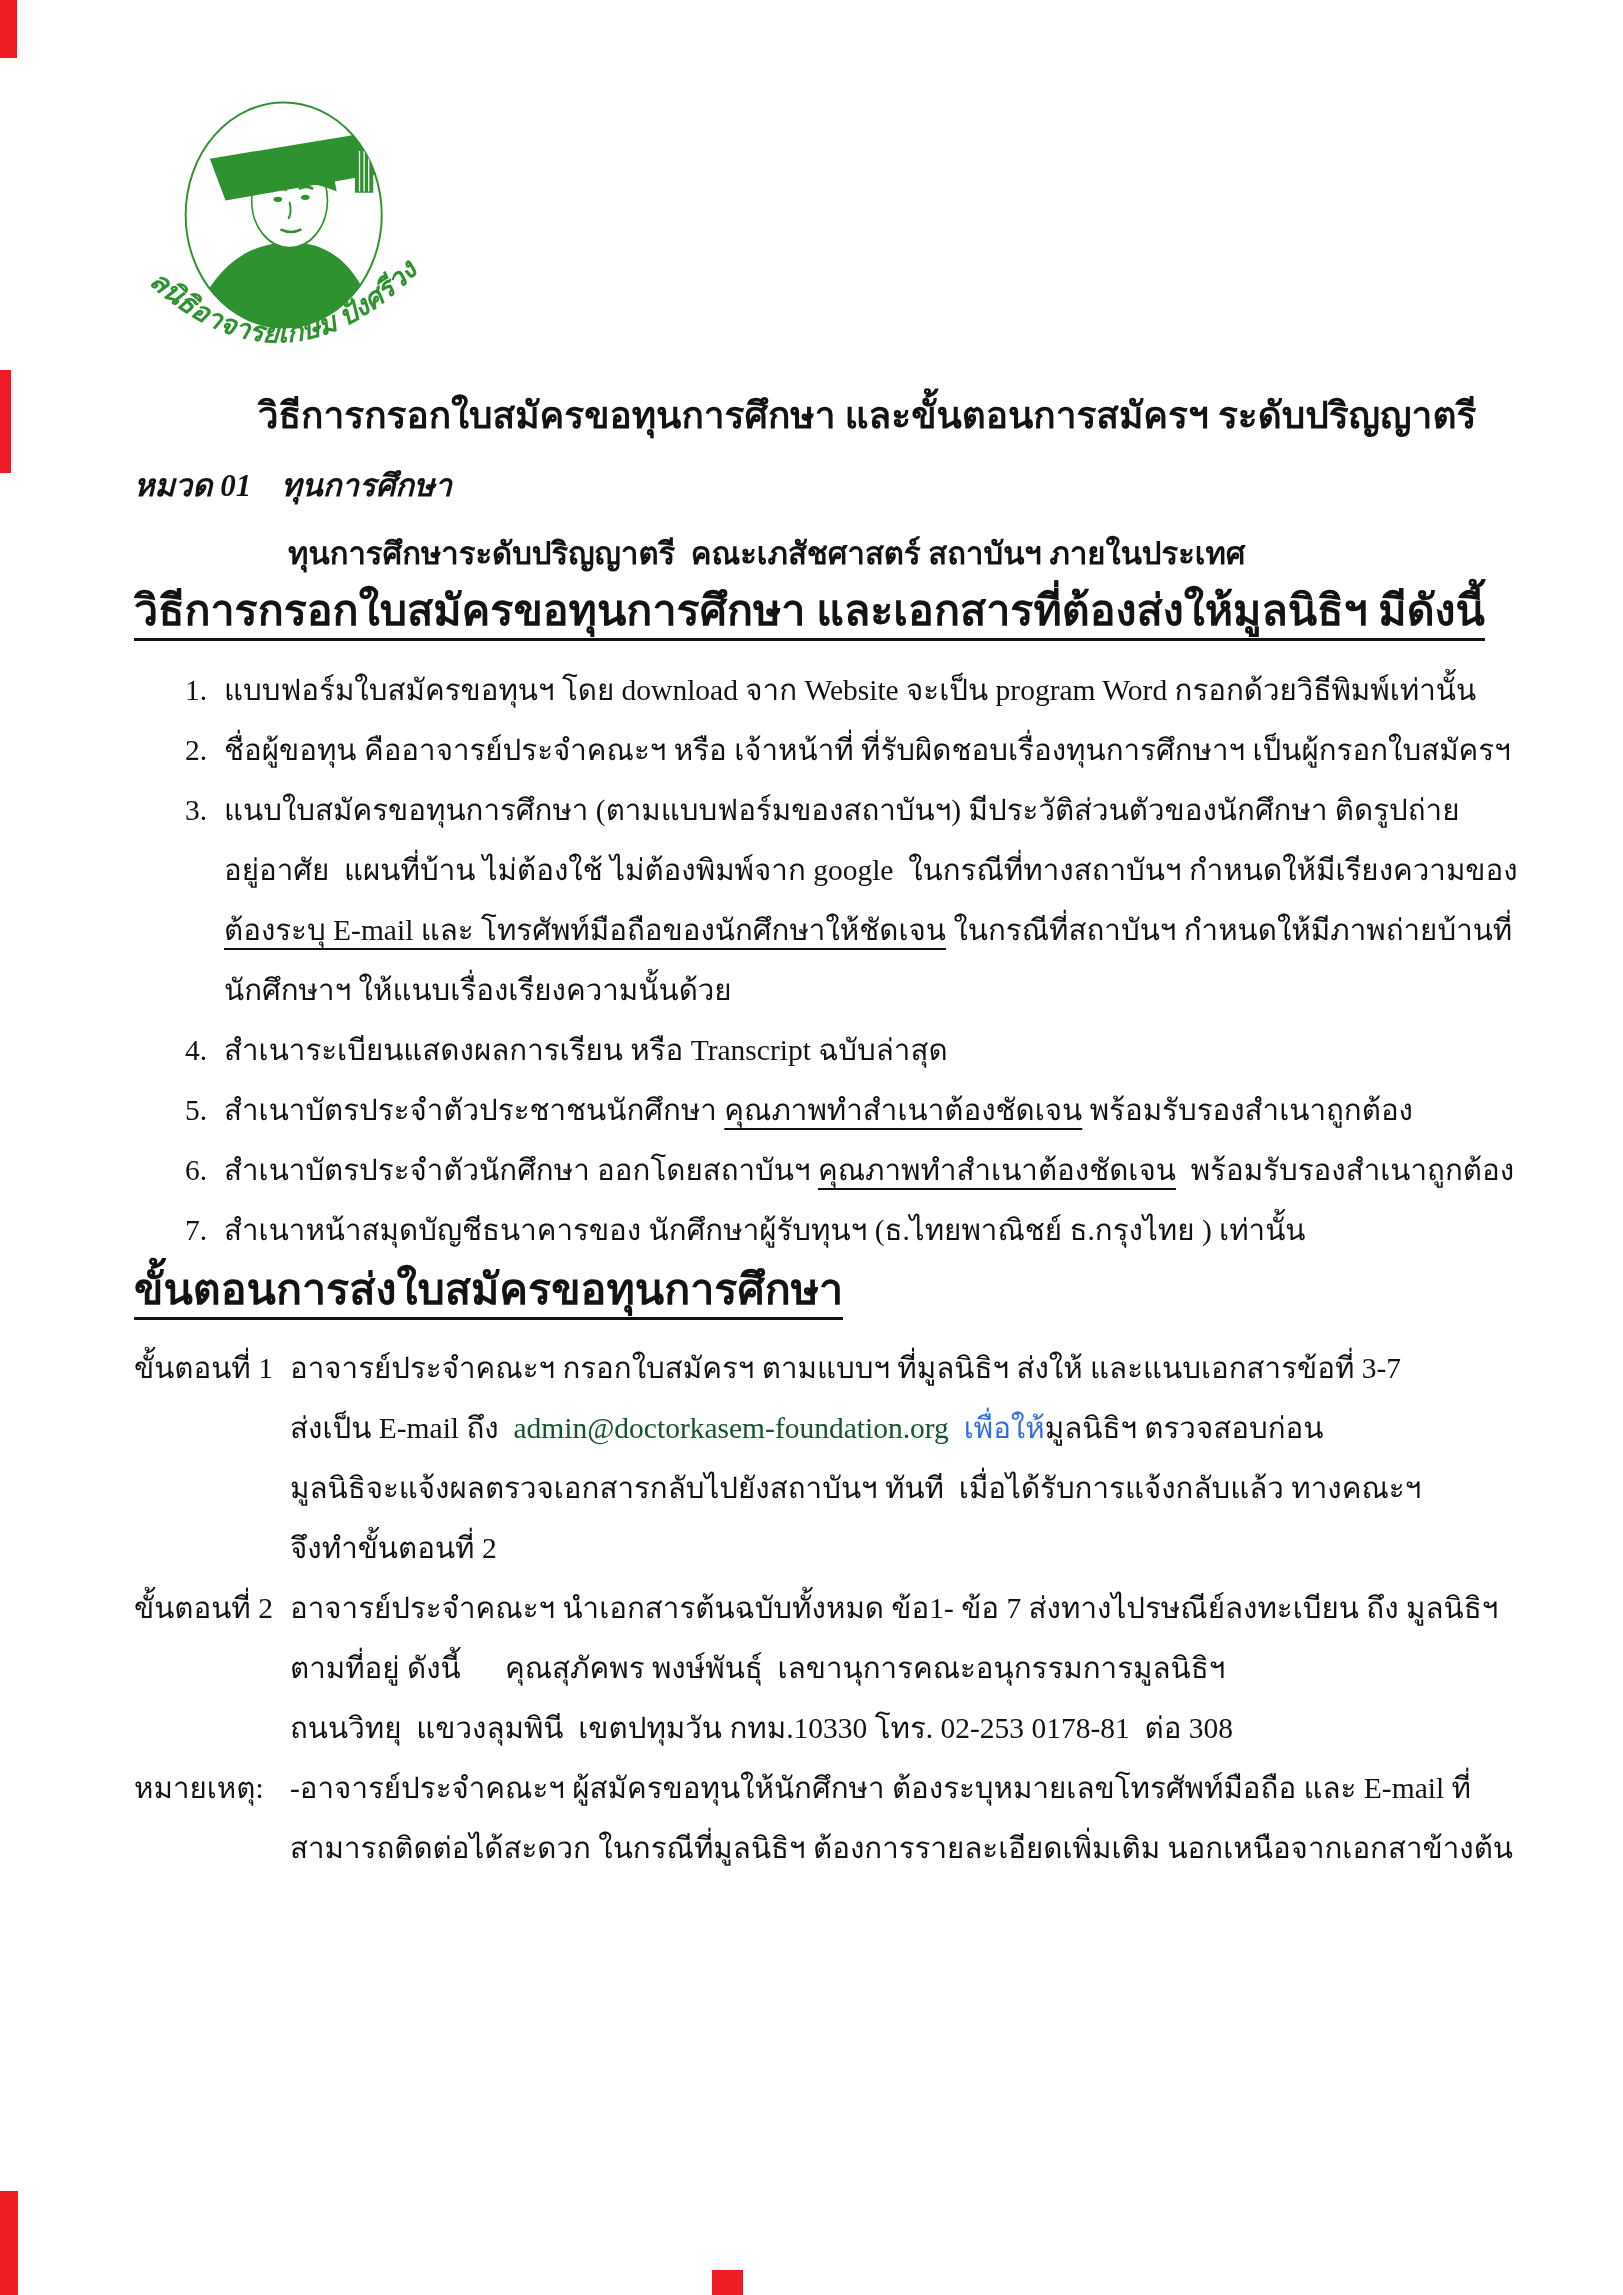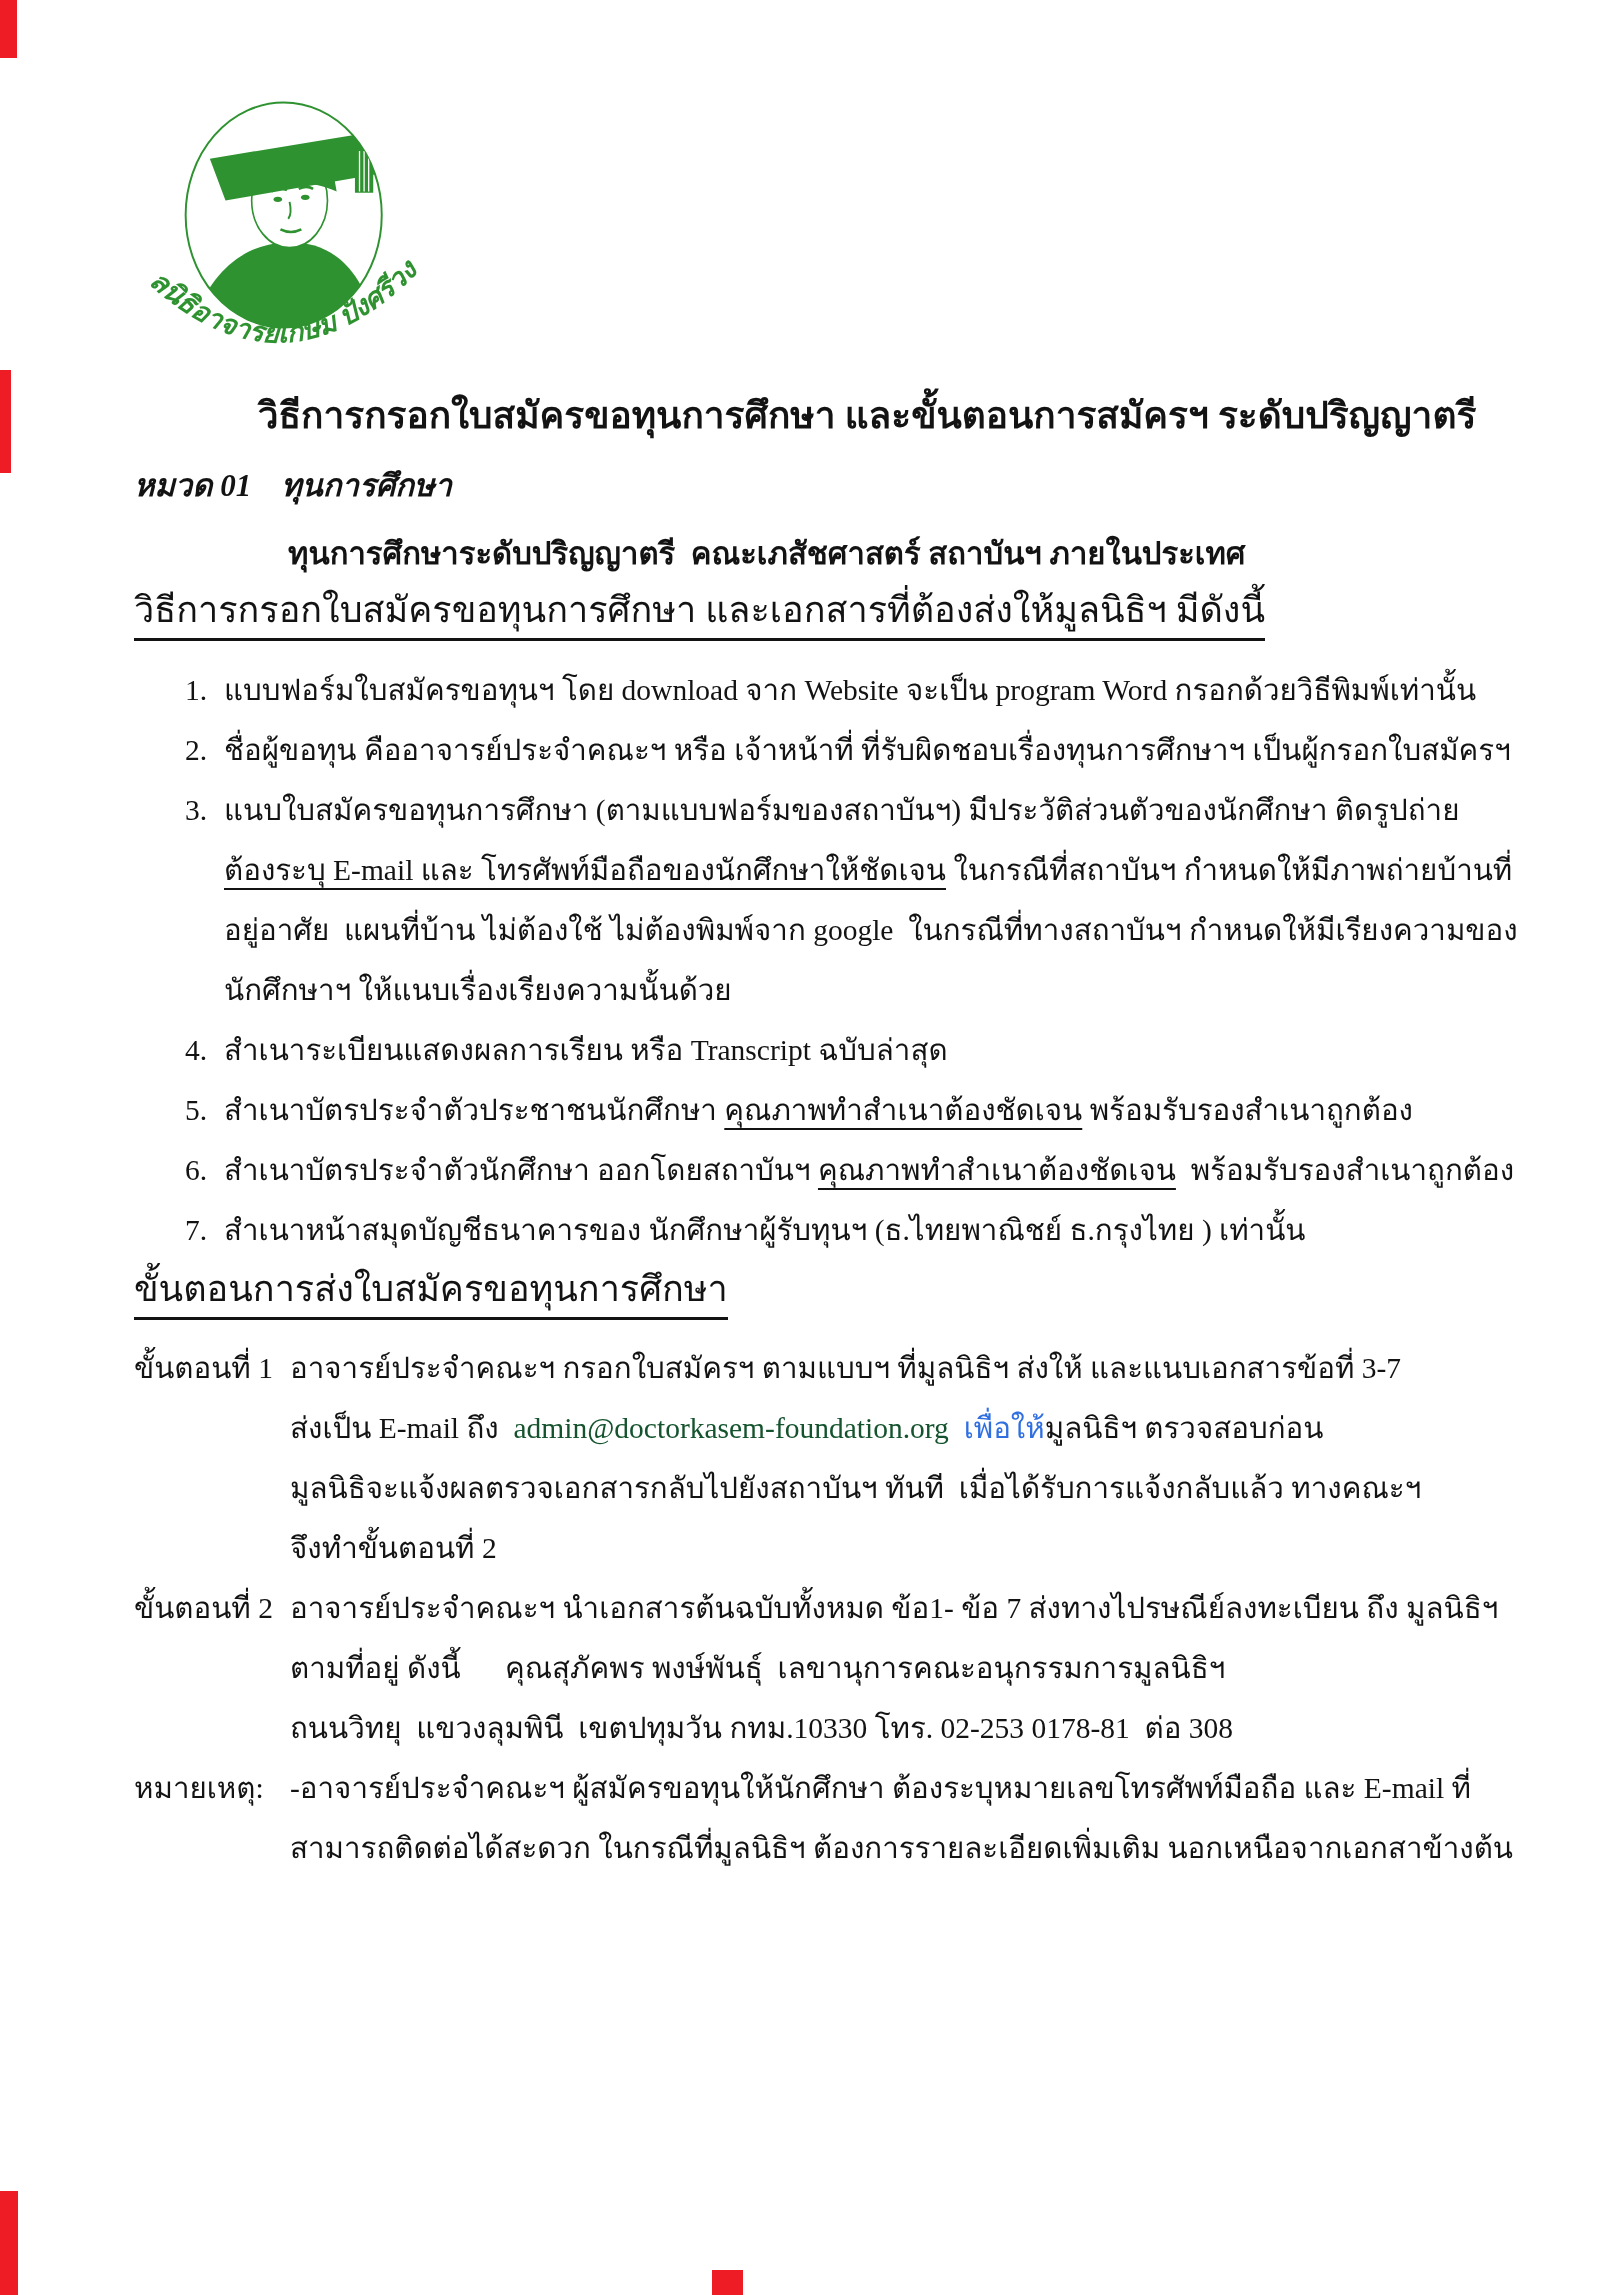--- a/index.html
+++ b/index.html
@@ -16,21 +16,21 @@
 
   .logo{position:absolute;top:96px;left:143px;width:284px;height:302px;}
 
   .title{margin:393px 105px 0 216px;text-align:center;font-weight:bold;
          font-size:37px;line-height:46px;white-space:pre-wrap;}
 
   .category{margin:26px 0 0 134px;font-weight:bold;font-size:31px;line-height:41px;font-style:italic;}
   .category .cat-label{margin-right:30px;}
   .subtitle{margin:28px 0 0 288px;font-weight:bold;font-size:31px;line-height:39px;white-space:pre-wrap;}
 
-  .sec-heading{margin:17px 0 0 134px;font-size:36px;font-weight:normal;line-height:41px;}
+  .sec-heading{margin:17px 0 0 134px;font-size:43px;font-weight:bold;line-height:41px;}
   .sec-heading .ul{display:inline-block;border-bottom:3.3px solid #131313;padding-bottom:6.5px;}
 
   .doc-list{margin:19.6px 0 0 185px;font-size:29.5px;}
   .doc-item{display:flex;}
   .doc-item .num{flex:0 0 39px;line-height:60px;}
   .doc-item .lines{flex:1;}
   .line{line-height:60px;white-space:pre-wrap;}
 
   .steps-heading{margin:9.2px 0 0 134px;}
   .steps{margin:18.3px 0 0 0;font-size:29.5px;}
@@ -109,22 +109,22 @@
     <div class="doc-item">
       <span class="num">2.</span>
       <div class="lines">
         <div class="line"><span>ชื่อผู้ขอทุน คืออาจารย์ประจำคณะฯ หรือ เจ้าหน้าที่ ที่รับผิดชอบเรื่องทุนการศึกษาฯ เป็นผู้กรอกใบสมัครฯ</span></div>
       </div>
     </div>
     <div class="doc-item">
       <span class="num">3.</span>
       <div class="lines">
         <div class="line"><span>แนบใบสมัครขอทุนการศึกษา (ตามแบบฟอร์มของสถาบันฯ) มีประวัติส่วนตัวของนักศึกษา ติดรูปถ่าย</span></div>
+        <div class="line"><span>อยู่อาศัย  แผนที่บ้าน ไม่ต้องใช้ ไม่ต้องพิมพ์จาก google  ในกรณีที่ทางสถาบันฯ กำหนดให้มีเรียงความของ</span></div>
         <div class="line"><span class="run-u">ต้องระบุ E-mail และ โทรศัพท์มือถือของนักศึกษาให้ชัดเจน</span><span> ในกรณีที่สถาบันฯ กำหนดให้มีภาพถ่ายบ้านที่</span></div>
-        <div class="line"><span>อยู่อาศัย  แผนที่บ้าน ไม่ต้องใช้ ไม่ต้องพิมพ์จาก google  ในกรณีที่ทางสถาบันฯ กำหนดให้มีเรียงความของ</span></div>
         <div class="line"><span>นักศึกษาฯ ให้แนบเรื่องเรียงความนั้นด้วย</span></div>
       </div>
     </div>
     <div class="doc-item">
       <span class="num">4.</span>
       <div class="lines">
           <div class="line"><span>สำเนาระเบียนแสดงผลการเรียน หรือ Transcript ฉบับล่าสุด</span></div>
         </div>
     </div>
     <div class="doc-item">

